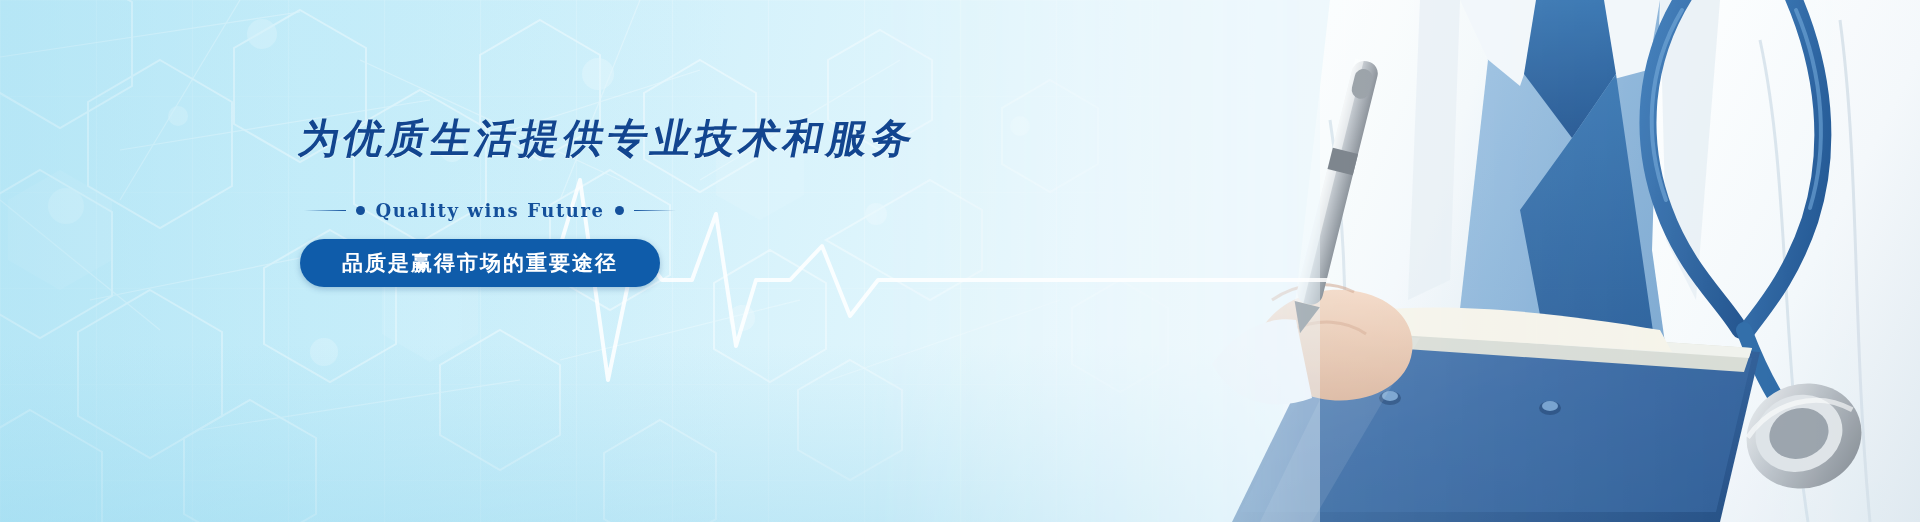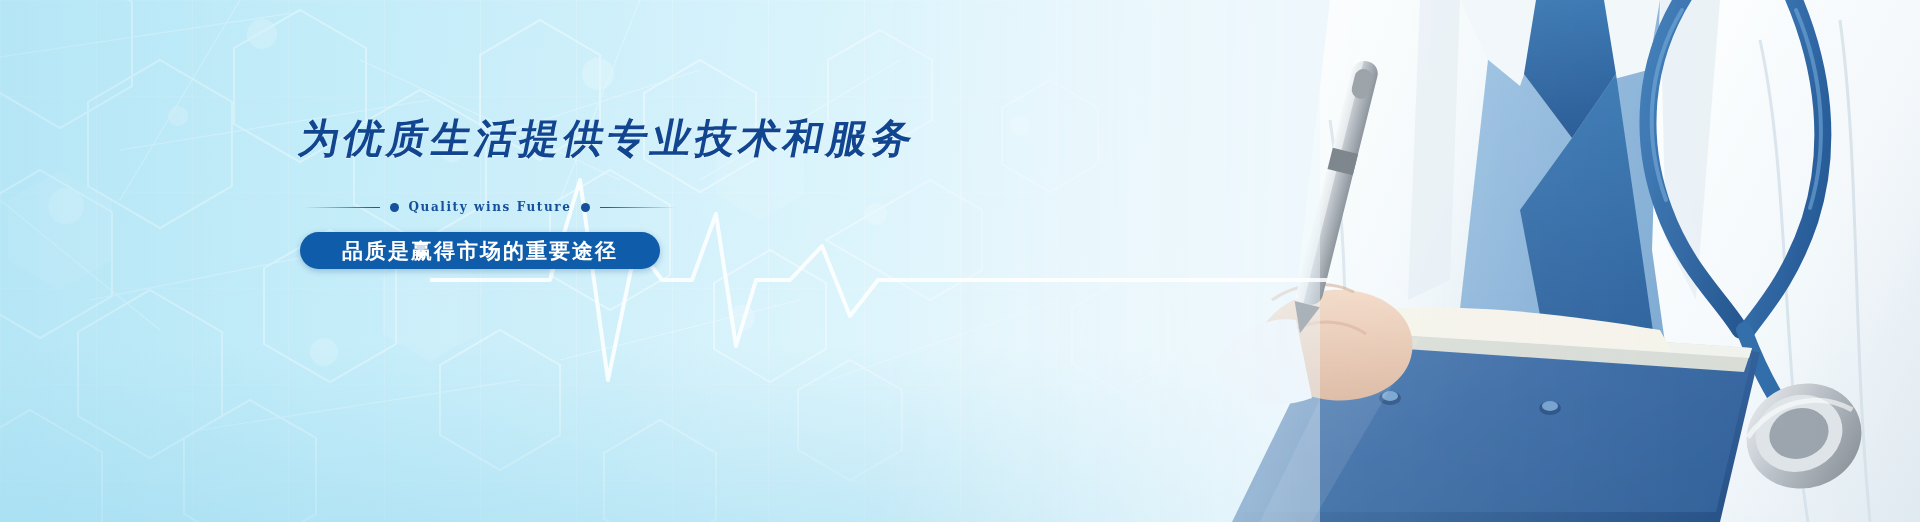--- a/index.html
+++ b/index.html
@@ -48,28 +48,28 @@
     margin-top:42px;margin-left:4px;width:372px;
   }
   .sub-rule{
     height:1px;flex:1;position:relative;
   }
   .sub-rule.left{background:linear-gradient(90deg,rgba(20,70,140,0) 0%,#1d5ba3 92%);}
   .sub-rule.right{background:linear-gradient(270deg,rgba(20,70,140,0) 0%,#1d5ba3 92%);}
   .sub-dot{width:9px;height:9px;border-radius:50%;background:#14509b;flex:0 0 auto;}
   .sub-text{
     font-family:"DejaVu Serif","Liberation Serif",serif;
-    font-size:12px;font-weight:700;color:#14509b;
+    font-size:18px;font-weight:700;color:#14509b;
     letter-spacing:1.6px;white-space:nowrap;
   }
 
   .pill{
     margin-top:18px;
     display:inline-flex;align-items:center;justify-content:center;
-    height:37px;padding:0 42px;border-radius:26px;
+    height:48px;padding:0 42px;border-radius:26px;
     background:#0f5caa;
     color:#ffffff;font-size:21px;font-weight:700;letter-spacing:2px;
     white-space:nowrap;
     box-shadow:0 2px 6px rgba(12,66,126,.28);
   }
 
   
   .ecg{position:absolute;left:430px;top:150px;}
 
   

